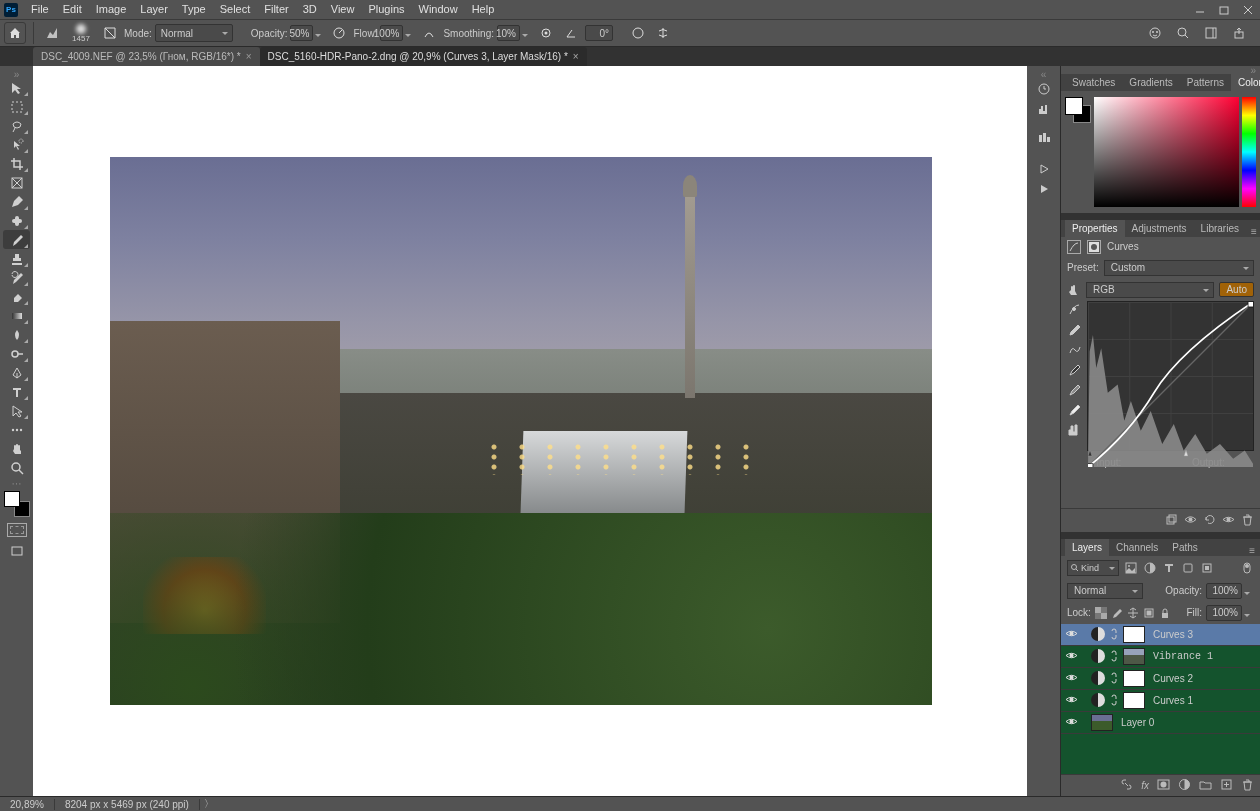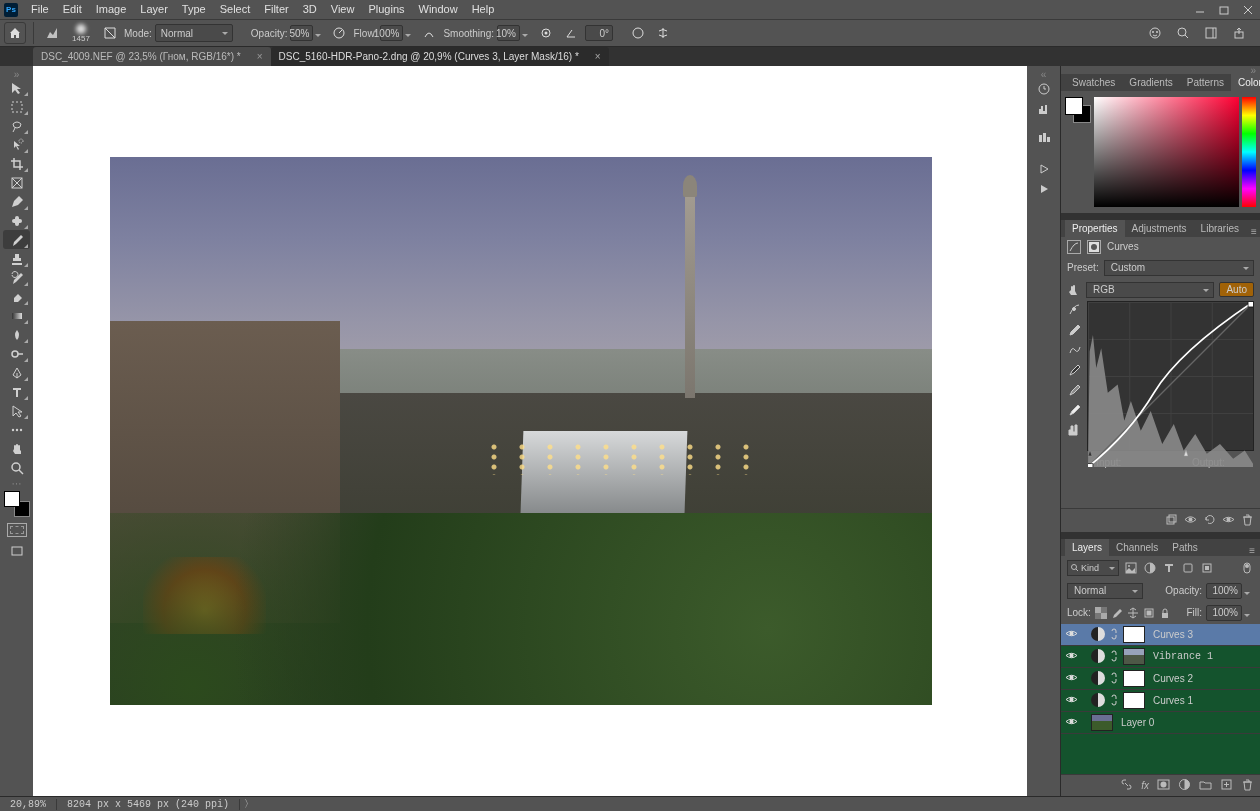--- a/index.html
+++ b/index.html
@@ -25,21 +25,21 @@
   .sq-btn { width:22px; height:22px; display:flex; align-items:center; justify-content:center; border-radius:3px;}
   .label { font-size:10px; color:#ccc; }
   .dropdown { height:18px; background:#4a4a4a; border:1px solid #333; display:flex; align-items:center; padding:0 14px 0 5px; font-size:10px; position:relative; border-radius:2px;}
   .chev-down::after { content:""; position:absolute; right:4px; top:7px; border:3px solid transparent; border-top-color:#aaa;}
   .pct-input { display:flex; align-items:center; gap:2px;}
   .pct-box { width:23px; height:16px; background:#4a4a4a; border:1px solid #333; font-size:10px; display:flex; align-items:center; justify-content:flex-end; padding-right:3px; border-radius:2px;}
   .right-opts { margin-left:auto; display:flex; align-items:center; gap:6px; padding-right:6px;}
 
   
   .tab-strip { height: 19px; background: #323232; display: flex; align-items: flex-end; padding-left: 33px;}
-  .tab { height: 19px; display: flex; align-items: center; padding: 0 8px; font-size: 10px; color: #ddd;  gap:16px; border-top-left-radius:3px; border-top-right-radius:3px;}
+  .tab { height: 19px; display: flex; align-items: center; padding: 0 8px; font-size: 10px; color: #ddd;  gap:5px; border-top-left-radius:3px; border-top-right-radius:3px;}
   .tab.inactive { background: #4a4a4a; color:#bbb; }
   .tab.active { background: #2b2b2b; }
   .tab-close { opacity:.7;}
 
   
   .main { flex:1; display:flex; min-height:0;}
   
   .toolbox { width:33px; background:#535353; display:flex; flex-direction:column; align-items:center; padding-top:4px; gap:0px;}
   .tb-handle { width:26px; height:8px; display:flex; align-items:center; justify-content:center; color:#888;}
   .tool { width:27px; height:19px; display:flex; align-items:center; justify-content:center; position:relative;}
@@ -130,21 +130,21 @@
   .adj-ico { width:14px;height:14px; border-radius:50%; background:linear-gradient(90deg,#222 50%,#ddd 50%);}
   .mask-th { width:22px; height:17px; background:#fff; border:1px solid #222;}
   .img-th { width:22px; height:17px; background:linear-gradient(#6a6e93 40%,#3c5b2b 40%); border:1px solid #222;}
   .vib-th { width:22px; height:17px; background:linear-gradient(#97a2ba 40%,#4e5847 40%); border:1px solid #222;}
   .layer-name { font-size:10px;}
   .layer-foot { height:22px; display:flex; align-items:center; justify-content:flex-end; gap:8px; padding:0 6px; border-top:1px solid #3a3a3a; background:#535353;}
   .layer-foot svg { width:13px;height:13px;fill:#bbb;}
 
   
   .status-bar { height:15px; background:#535353; display:flex; align-items:center; font-size:10px; color:#ccc; border-top:1px solid #2a2a2a;}
-  .status-seg { padding:0 10px; border-right:1px solid #3a3a3a;font-family:Liberation Mono, monospace;}
+  .status-seg { padding:0 10px; border-right:1px solid #3a3a3a;}
   .status-arrow { padding:0 4px;}
 
   
   .coll-handle{height:8px;display:flex;justify-content:flex-end;align-items:center;padding-right:4px;color:#888;}
 </style>
 </head>
 <body>
 
 <div class="app">
 

